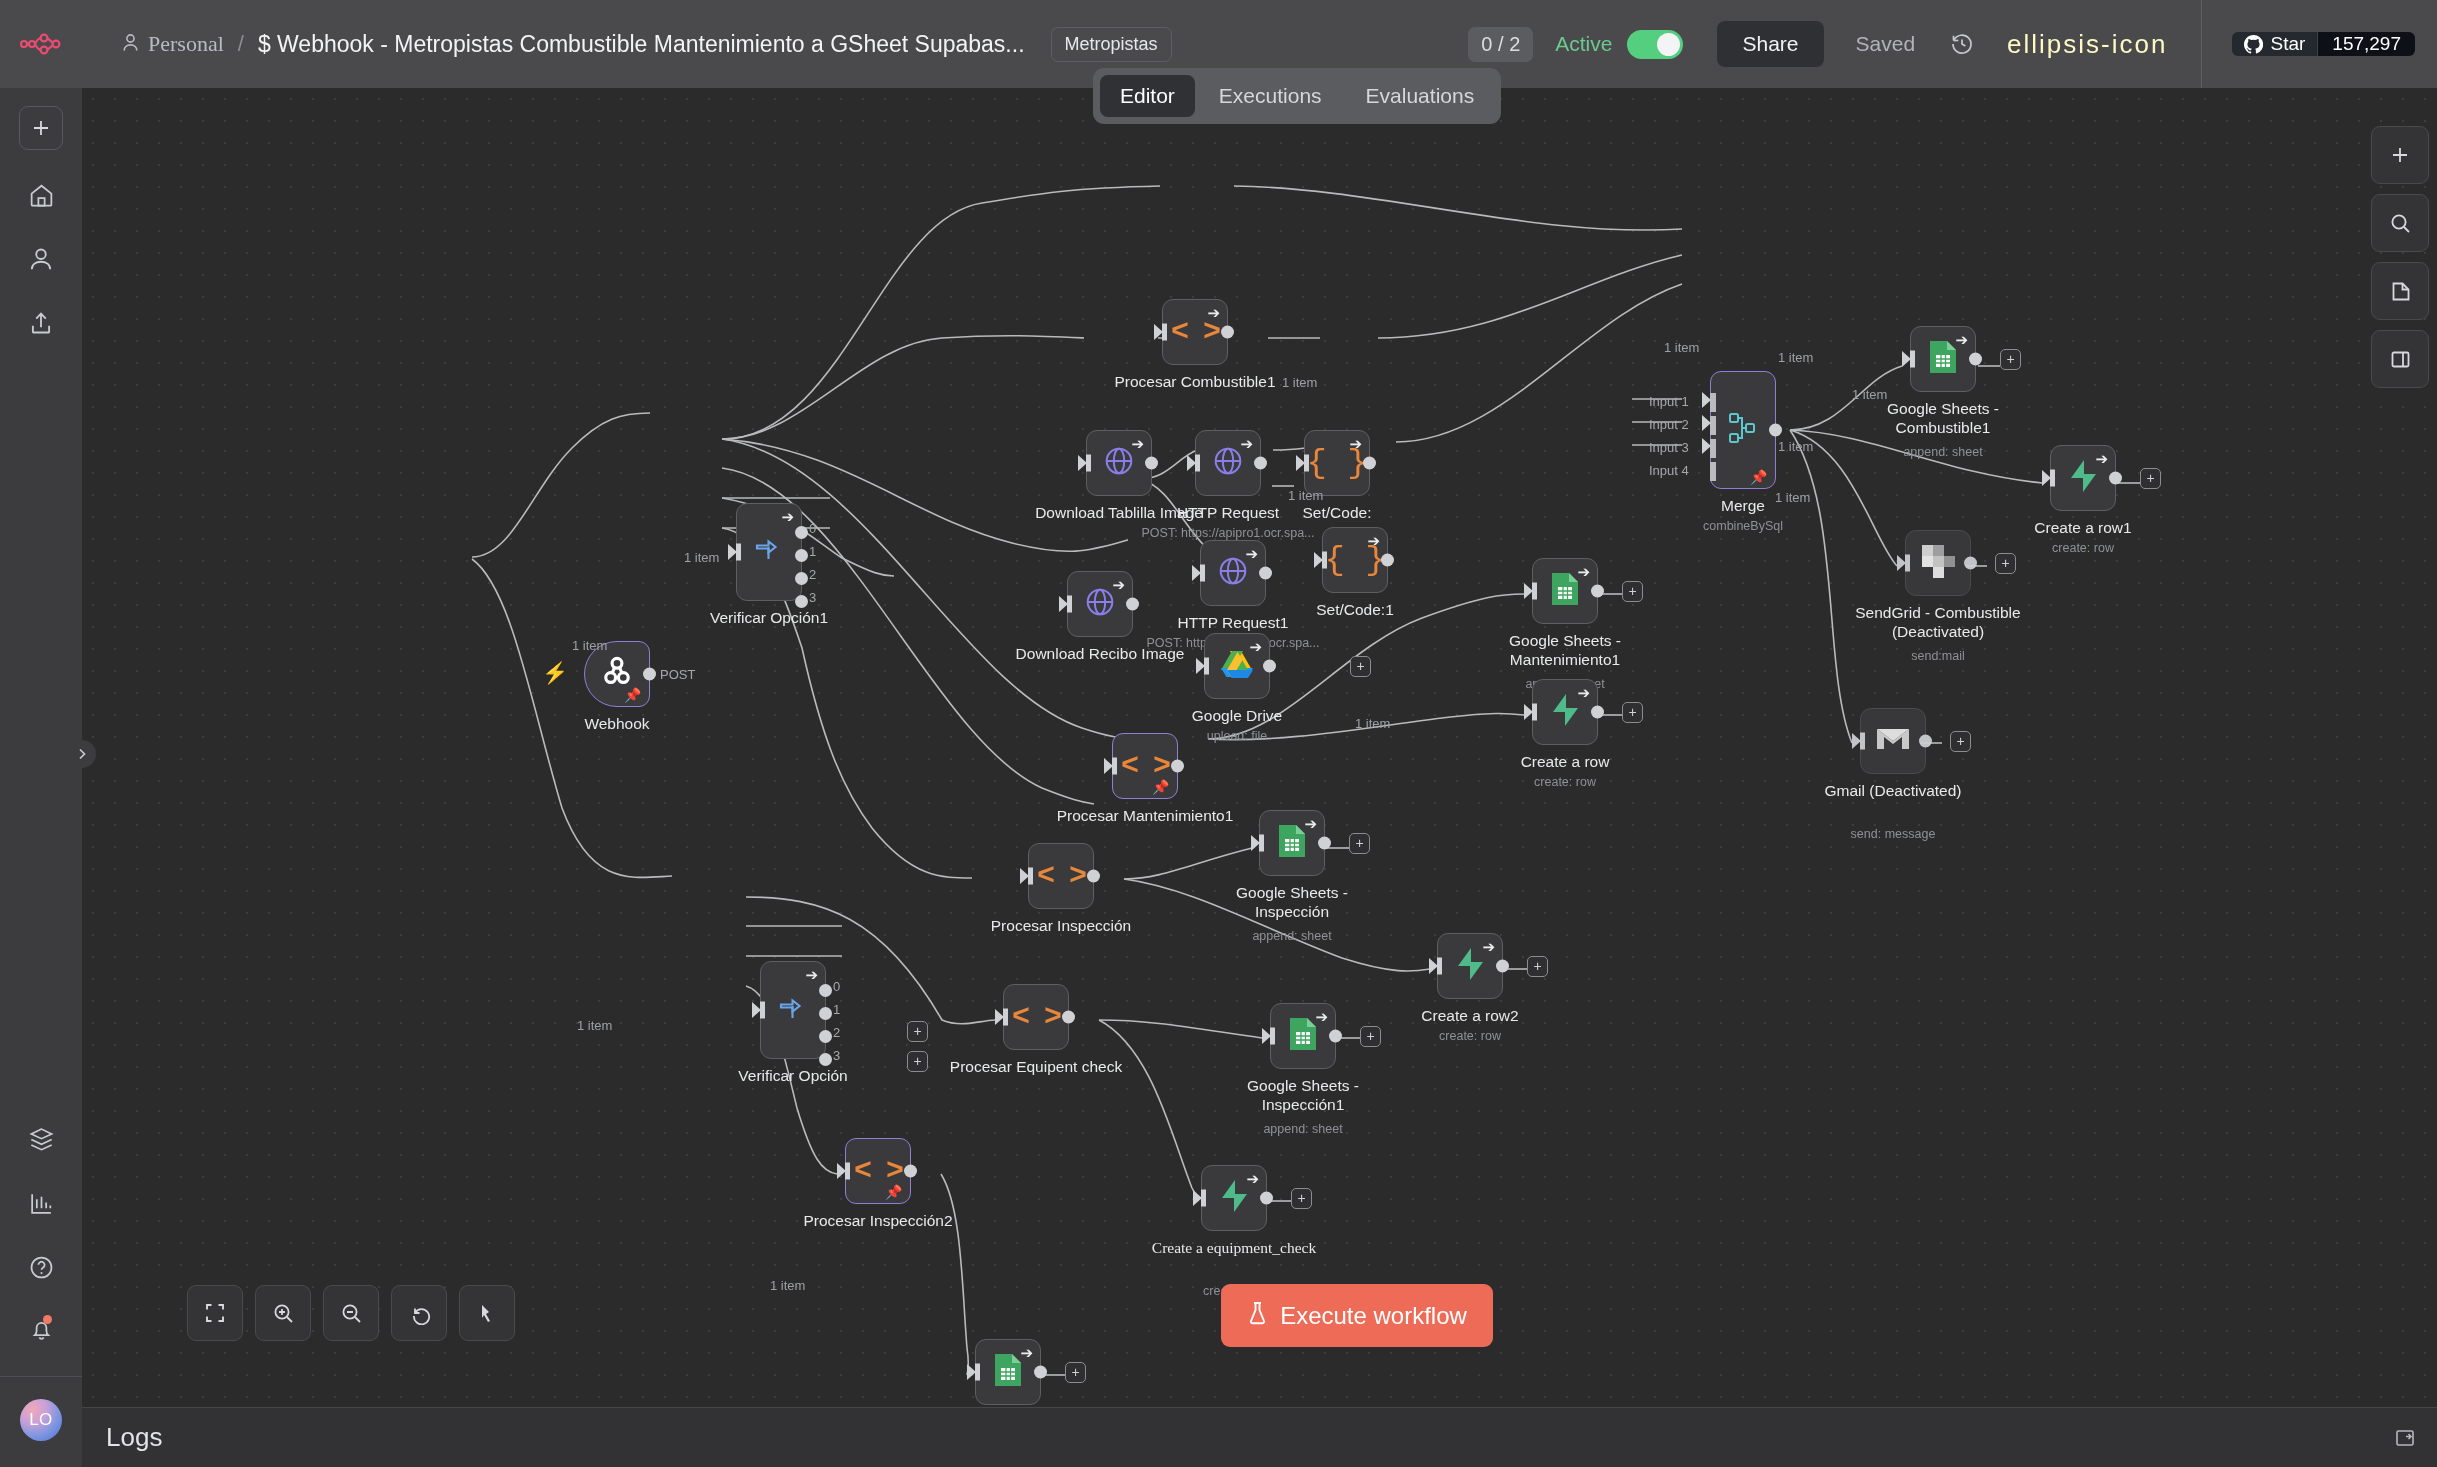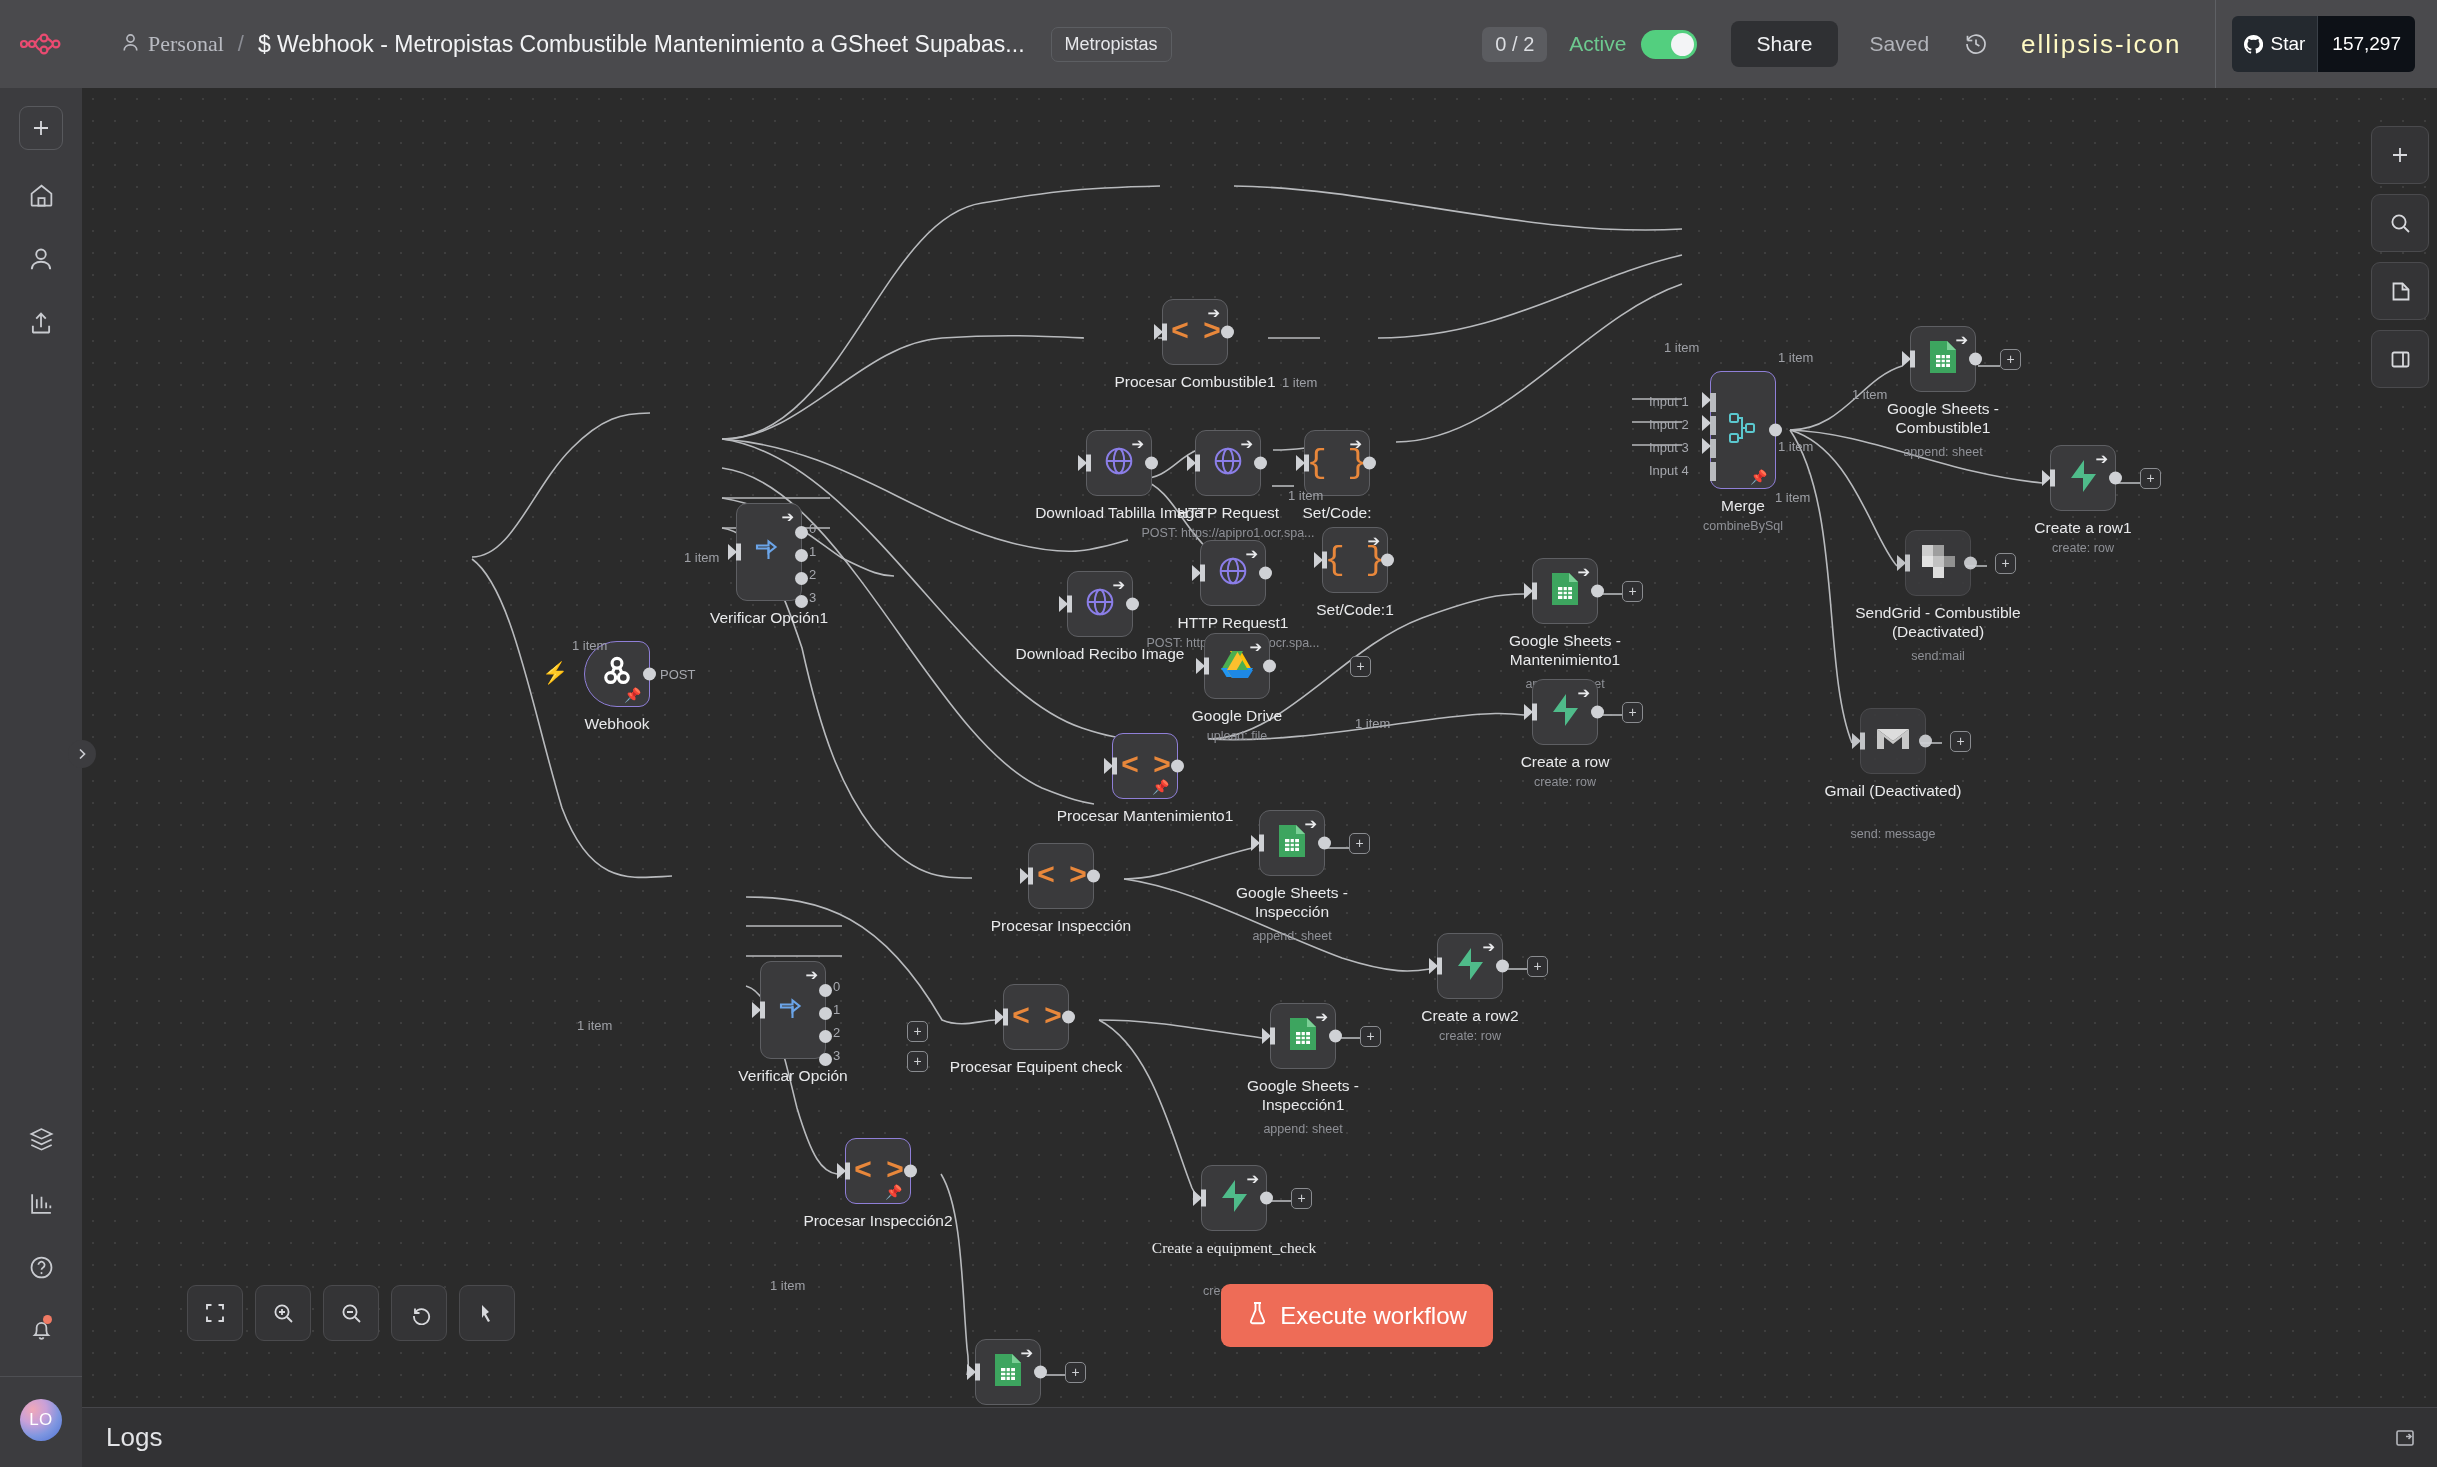--- a/index.html
+++ b/index.html
@@ -51,22 +51,22 @@
   #share-btn {
     background: #2f3033; color: #f0f1f3; font-size: 21px;
     padding: 11px 25px; border-radius: 8px; border: none; cursor: pointer;
     font-family: "Liberation Sans", sans-serif;
   }
   #saved-text { color: #b2b4ba; font-size: 21px; margin-left: 32px; }
   #history-icon { margin-left: 34px; cursor: pointer; display:flex; }
   #more-icon { margin-left: 32px; color: #fef9c3; font-size: 26px; letter-spacing: 2px; cursor: pointer; }
   #gh-sep { width: 1px; height: 88px; background: #5e6064; margin-left: 34px; }
   #gh-star {
-    display: flex; align-items: stretch; margin-left: 16px; margin-right: 22px;
-    border-radius: 6px; overflow: hidden; height: 56px;
+    display: flex; align-items: stretch; margin-left: 30px; margin-right: 22px;
+    border-radius: 6px; overflow: hidden; height: 24px;
   }
   #gh-star .left {
     background: #24292f; color: #fff; font-size: 19px; display: flex; align-items: center;
     gap: 7px; padding: 0 12px;
   }
   #gh-star .right {
     background: #0d1117; color: #fff; font-size: 19px; display: flex; align-items: center;
     padding: 0 14px; border-left: 1px solid #3a4048;
   }
 
@@ -258,20 +258,25 @@
           <svg width="19" height="19" viewBox="0 0 16 16" fill="#ffffff">
             <path d="M8 0C3.58 0 0 3.58 0 8c0 3.54 2.29 6.53 5.47 7.59.4.07.55-.17.55-.38v-1.33c-2.23.48-2.7-1.07-2.7-1.07-.36-.93-.89-1.18-.89-1.18-.73-.5.05-.49.05-.49.8.06 1.23.83 1.23.83.71 1.22 1.87.87 2.33.67.07-.52.28-.87.5-1.07-1.78-.2-3.64-.89-3.64-3.95 0-.87.31-1.59.82-2.15-.08-.2-.36-1.02.08-2.12 0 0 .66-.21 2.2.82a7.6 7.6 0 0 1 4 0c1.53-1.04 2.2-.82 2.2-.82.44 1.1.16 1.92.08 2.12.51.56.82 1.28.82 2.15 0 3.07-1.87 3.75-3.65 3.95.29.25.54.73.54 1.48v2.2c0 .21.15.46.55.38A8 8 0 0 0 8 0z"></path>
           </svg>
           <span>Star</span>
         </div>
         <div class="right">157,297</div>
       </div>
     </div>
   </div>
 
+  <div id="tabs">
+    <div class="tab active">Editor</div>
+    <div class="tab">Executions</div>
+    <div class="tab">Evaluations</div>
+  </div>
 
   <div id="leftbar">
     <div id="add-btn">
       <svg width="22" height="22" viewBox="0 0 22 22" stroke="#d8d9dd" stroke-width="1.8">
           <path d="M11 4v14M4 11h14"></path>
         </svg>
     </div>
     <div class="sb-icon">
       <svg width="27" height="27" viewBox="0 0 26 26" fill="none" stroke="#c9cbd0" stroke-width="1.7">
         <path d="M3.5 11.2 13 3.6l9.5 7.6V22a.8.8 0 0 1-.8.8H4.3a.8.8 0 0 1-.8-.8z"></path>

